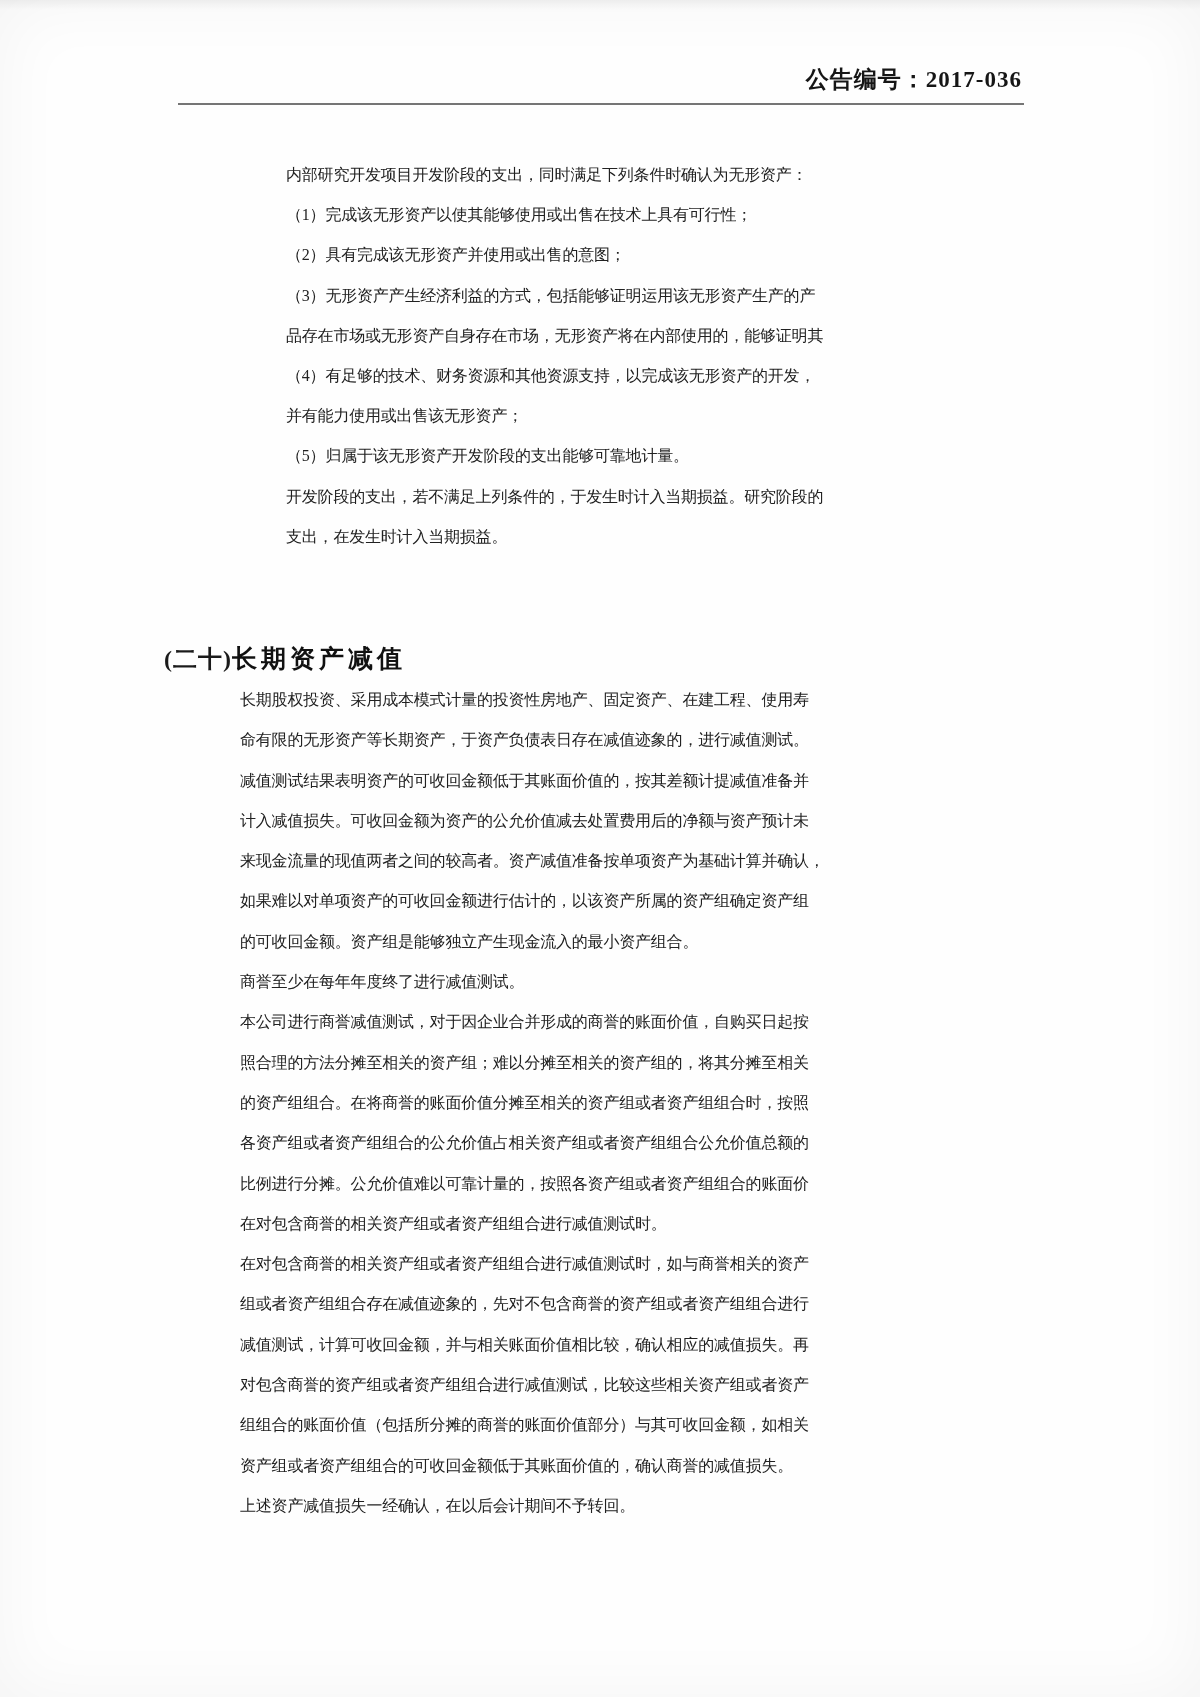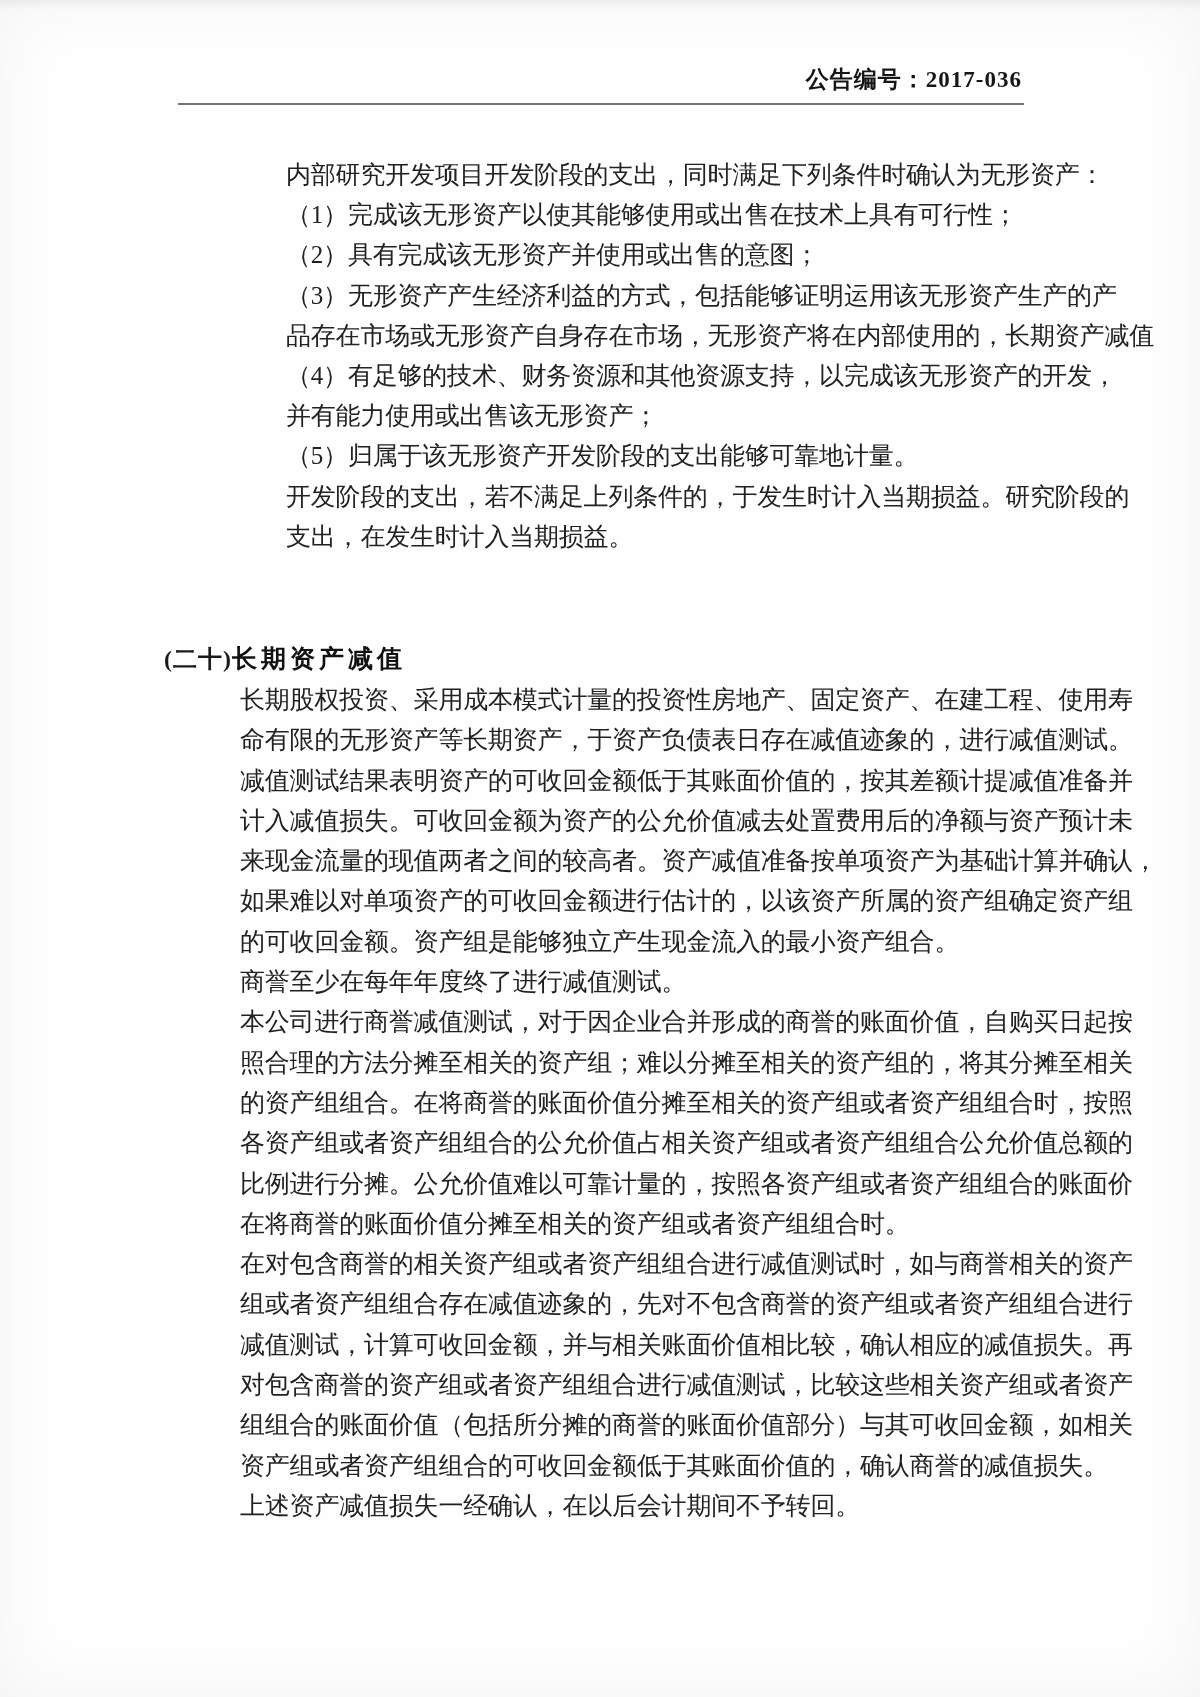--- a/index.html
+++ b/index.html
@@ -44,21 +44,21 @@
     left:178px;
     width:846px;
     height:2px;
     background:#757575;
   }
   .text-block{
     position:absolute;
     white-space:nowrap;
   }
   .text-block .text-line{
-    font-size:25px;
+    font-size:16px;
     line-height:40.2px;
     letter-spacing:-0.2px;
     color:#212121;
   }
   .intro-block{
     left:286px;
     top:155px;
   }
   .body-block{
     left:232px;
@@ -96,21 +96,21 @@
 
   <div class="doc-number">公告编号：2017-036</div>
 
   <div class="header-rule"></div>
 
   <section class="text-block intro-block">
       <div class="text-line">内部研究开发项目开发阶段的支出，同时满足下列条件时确认为无形资产：</div>
       <div class="text-line">（1）完成该无形资产以使其能够使用或出售在技术上具有可行性；</div>
       <div class="text-line">（2）具有完成该无形资产并使用或出售的意图；</div>
       <div class="text-line">（3）无形资产产生经济利益的方式，包括能够证明运用该无形资产生产的产</div>
-      <div class="text-line">品存在市场或无形资产自身存在市场，无形资产将在内部使用的，长期资产减值</div>
+      <div class="text-line">品存在市场或无形资产自身存在市场，无形资产将在内部使用的，能够证明其</div>
       <div class="text-line">（4）有足够的技术、财务资源和其他资源支持，以完成该无形资产的开发，</div>
       <div class="text-line">并有能力使用或出售该无形资产；</div>
       <div class="text-line">（5）归属于该无形资产开发阶段的支出能够可靠地计量。</div>
       <div class="text-line">开发阶段的支出，若不满足上列条件的，于发生时计入当期损益。研究阶段的</div>
       <div class="text-line">支出，在发生时计入当期损益。</div>
     </section>
 
   <div class="section-heading">
     <span class="sec-label">(二十)</span><span class="sec-title">长期资产减值</span>
   </div>
@@ -122,21 +122,21 @@
       <div class="text-line">计入减值损失。可收回金额为资产的公允价值减去处置费用后的净额与资产预计未</div>
       <div class="text-line">来现金流量的现值两者之间的较高者。资产减值准备按单项资产为基础计算并确认，</div>
       <div class="text-line">如果难以对单项资产的可收回金额进行估计的，以该资产所属的资产组确定资产组</div>
       <div class="text-line">的可收回金额。资产组是能够独立产生现金流入的最小资产组合。</div>
       <div class="text-line">商誉至少在每年年度终了进行减值测试。</div>
       <div class="text-line">本公司进行商誉减值测试，对于因企业合并形成的商誉的账面价值，自购买日起按</div>
       <div class="text-line">照合理的方法分摊至相关的资产组；难以分摊至相关的资产组的，将其分摊至相关</div>
       <div class="text-line">的资产组组合。在将商誉的账面价值分摊至相关的资产组或者资产组组合时，按照</div>
       <div class="text-line">各资产组或者资产组组合的公允价值占相关资产组或者资产组组合公允价值总额的</div>
       <div class="text-line">比例进行分摊。公允价值难以可靠计量的，按照各资产组或者资产组组合的账面价</div>
-      <div class="text-line">在将商誉的账面价值分摊至相关的资产组或者资产组组合时。</div>
+      <div class="text-line">在对包含商誉的相关资产组或者资产组组合进行减值测试时。</div>
       <div class="text-line">在对包含商誉的相关资产组或者资产组组合进行减值测试时，如与商誉相关的资产</div>
       <div class="text-line">组或者资产组组合存在减值迹象的，先对不包含商誉的资产组或者资产组组合进行</div>
       <div class="text-line">减值测试，计算可收回金额，并与相关账面价值相比较，确认相应的减值损失。再</div>
       <div class="text-line">对包含商誉的资产组或者资产组组合进行减值测试，比较这些相关资产组或者资产</div>
       <div class="text-line">组组合的账面价值（包括所分摊的商誉的账面价值部分）与其可收回金额，如相关</div>
       <div class="text-line">资产组或者资产组组合的可收回金额低于其账面价值的，确认商誉的减值损失。</div>
       <div class="text-line">上述资产减值损失一经确认，在以后会计期间不予转回。</div>
     </section>
 
 </div>

